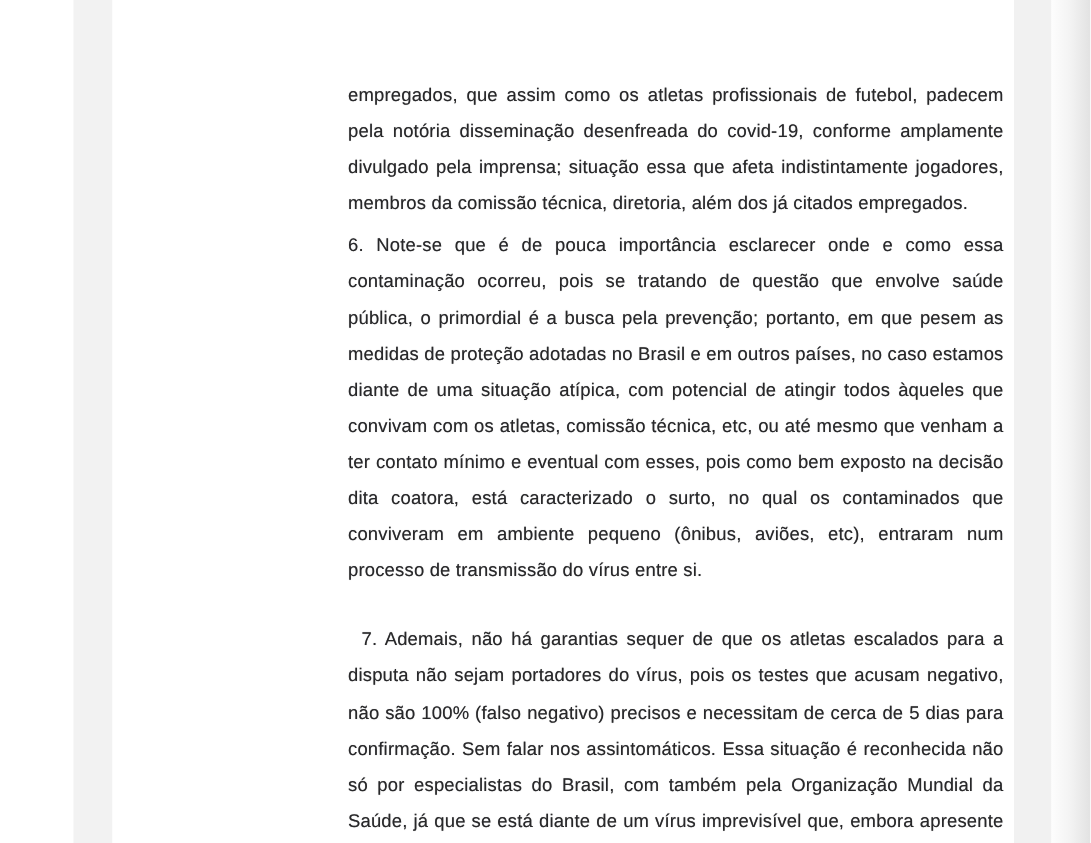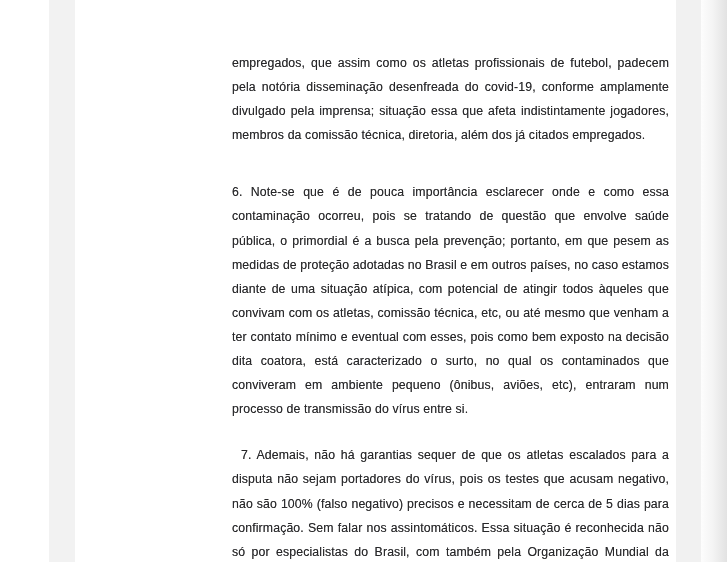--- a/index.html
+++ b/index.html
@@ -52,21 +52,21 @@
     line-height:24.1px;
     color:#28282a;
     text-align:justify;
     text-justify:inter-word;
     letter-spacing:0.01em;
     -webkit-font-smoothing:antialiased;
     
     text-shadow:0 0 0.45px rgba(40,40,42,0.55);
   }
   p#par-1 { margin-top:51px; }
-  p#par-6 { margin-top:33px; }
+  p#par-6 { margin-top:4px; }
   p#par-7 { margin-top:22px; text-indent:9px; }
 </style>
 </head>
 <body>
 
 <div id="viewer">
 
   <div class="gutter-left"></div>
   <div class="gutter-right"></div>
   <div class="edge-shade"></div>

